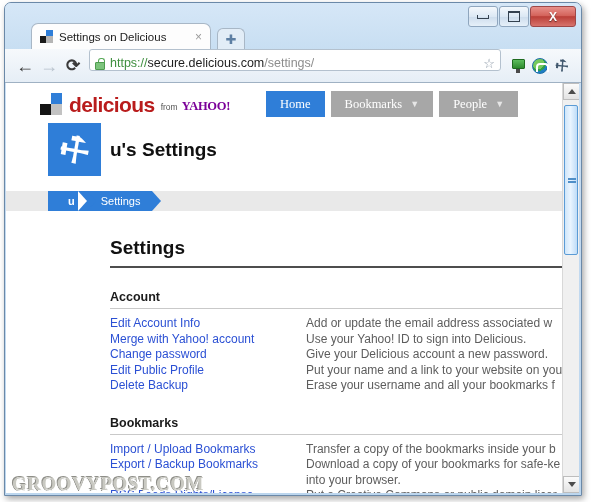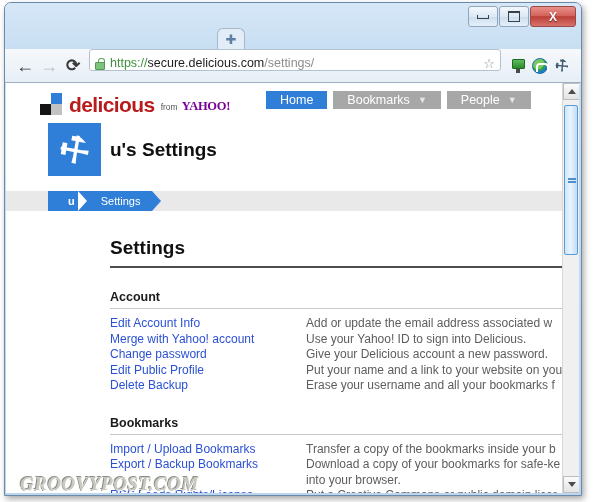--- a/index.html
+++ b/index.html
@@ -99,21 +99,21 @@
   .dlogo-sq{width:22px;height:22px;position:relative;margin-right:7px;}
   .dlogo-sq i{position:absolute;display:block;width:11px;height:11px;}
   .ls-blue{left:11px;top:0;background:#2f7ed8;}
   .ls-black{left:0;top:11px;background:#141414;}
   .ls-gray{left:11px;top:11px;background:#c2c2c2;}
   .dname{font-size:21px;font-weight:bold;color:#b91c1c;letter-spacing:-.6px;line-height:1;}
   .dfrom{font-size:8.5px;color:#555;margin:0 4px 0 6px;position:relative;top:3px;}
   .dyahoo{font-size:12.5px;font-weight:bold;color:#7b0099;font-family:"Liberation Serif",serif;position:relative;top:2px;letter-spacing:-.3px;}
 
   .dnav{position:absolute;left:260px;top:8px;display:flex;height:26px;}
-  .navitem{height:18px;display:flex;align-items:center;padding:6px 14px;color:#ffffff;font-size:12.5px;box-sizing:border-box;}
+  .navitem{height:26px;display:flex;align-items:center;padding:6px 14px;color:#ffffff;font-size:12.5px;box-sizing:border-box;font-family:Liberation Serif, serif;}
   .navitem.active{background:#2f7ed8;}
   .navitem.idle{background:#a7a7a7;margin-left:6px;}
   .caret{margin-left:8px;font-size:9px;color:#e6e6e6;}
 
   
   .profile{position:relative;height:72px;}
   .avatar{position:absolute;left:42px;top:8px;width:53px;height:53px;background:#2f7ed8;
           display:flex;align-items:center;justify-content:center;}
   .avatar .wr{font-size:34px;color:#ffffff;transform:rotate(-35deg);line-height:1;}
   .pname{position:absolute;left:104px;top:24px;font-size:19px;font-weight:bold;color:#101010;}
@@ -150,22 +150,22 @@
   .sb-dn{position:absolute;bottom:0;left:0;}
   .sb-dn .tri{border-top:5px solid #4c4c4c;}
   .sb-thumb{position:absolute;left:1px;top:22px;width:14px;height:150px;
     background:linear-gradient(90deg,#cfe6fa,#eaf5ff 45%,#bfdcf7);
     border:1px solid #5b9bd5;border-radius:2px;box-sizing:border-box;}
   .sb-grip{position:absolute;left:3px;top:72px;width:8px;height:6px;
     background:repeating-linear-gradient(180deg,#4f8fc7 0 1.5px,transparent 1.5px 3px);}
 
   
   .watermark{
-    position:absolute;left:20px;top:473px;font-size:19px;font-weight:bold;
-    font-family:"Liberation Serif",serif;font-style:italic;letter-spacing:.5px;
+    position:absolute;left:12px;top:473px;font-size:19px;font-weight:bold;
+    font-family:"Liberation Serif",serif;letter-spacing:.5px;
     color:#c9c9c2;text-shadow:1px 1px 0 #ffffff, -1px -1px 0 #8e8e88, 0 1px 0 #7d7d77;
     z-index:40;
   }
 </style>
 </head>
 <body>
 
 <div id="root">
 
   <div class="window">
@@ -177,20 +177,29 @@
       </div>
       <div class="wbtn">
         <span class="wb-max"></span>
       </div>
       <div class="wbtn close">
         <span class="wb-close">X</span>
       </div>
     </div>
 
     <div class="tabstrip">
+      <div class="tab">
+        <span class="favicon">
+          <i class="fi-blue"></i>
+            <i class="fi-black"></i>
+            <i class="fi-gray"></i>
+        </span>
+        <span class="tab-title">Settings on Delicious</span>
+        <span class="tab-close">×</span>
+      </div>
       <div class="newtab">
         <span>✚</span>
       </div>
     </div>
 
     <div class="toolbar">
       <div class="navbtn">
         <span class="arrow-back">←</span>
       </div>
       <div class="navbtn">

